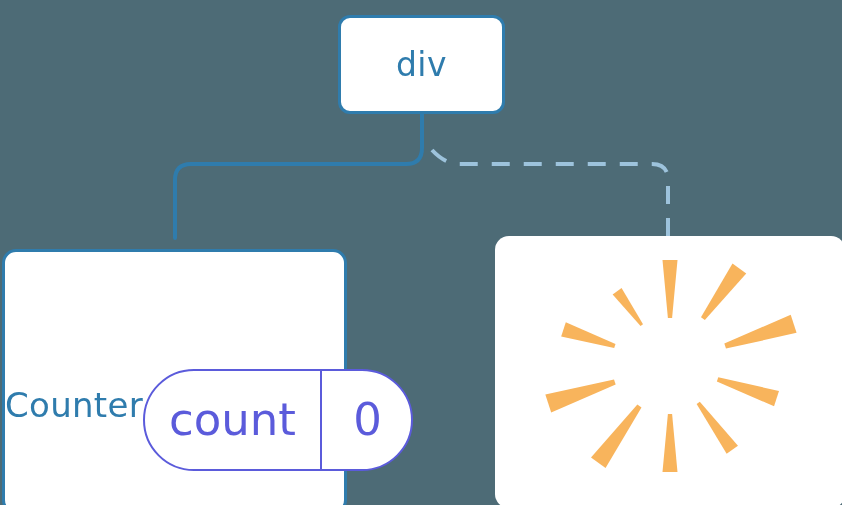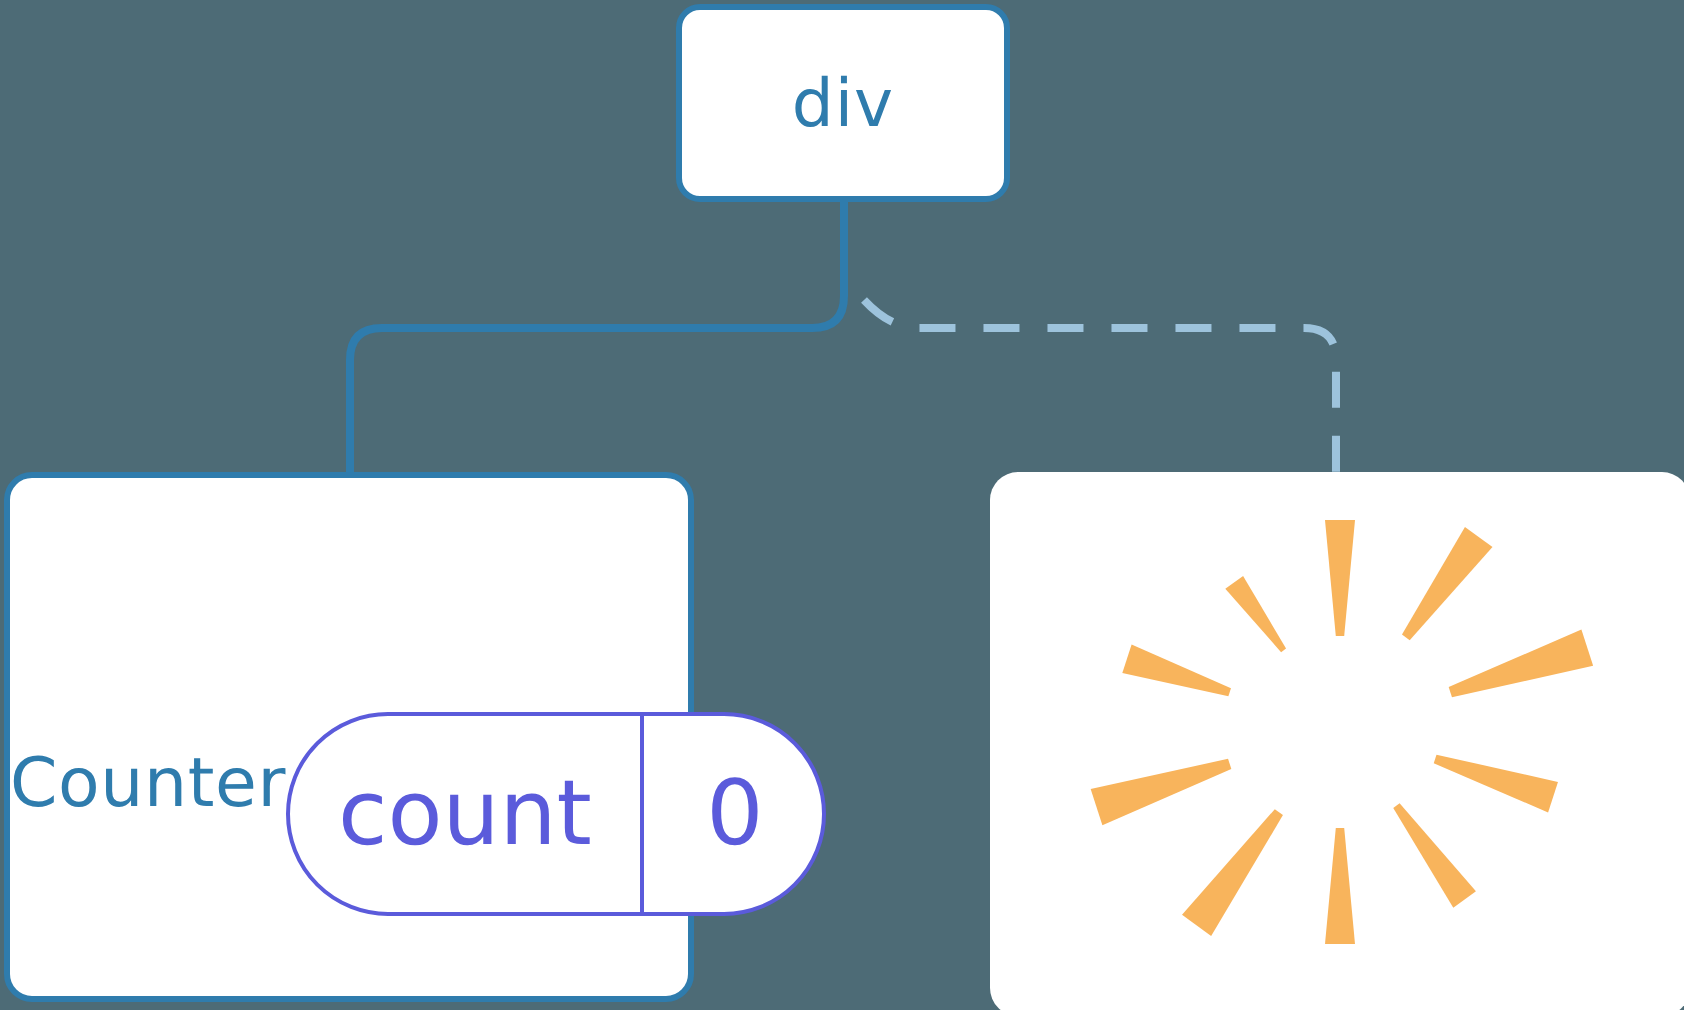--- a/index.html
+++ b/index.html
@@ -28,20 +28,21 @@
 
   
   .node {
     position: absolute;
     background: #ffffff;
     box-sizing: border-box;
     z-index: 2;
   }
   .node.bordered {
     border: 3px solid #2f7cad;
+    margin-top: 13px;
   }
 
   
   #node-root {
     left: 338px;
     top: 2px;
     width: 167px;
     height: 99px;
     border-radius: 12px;
     display: flex;

